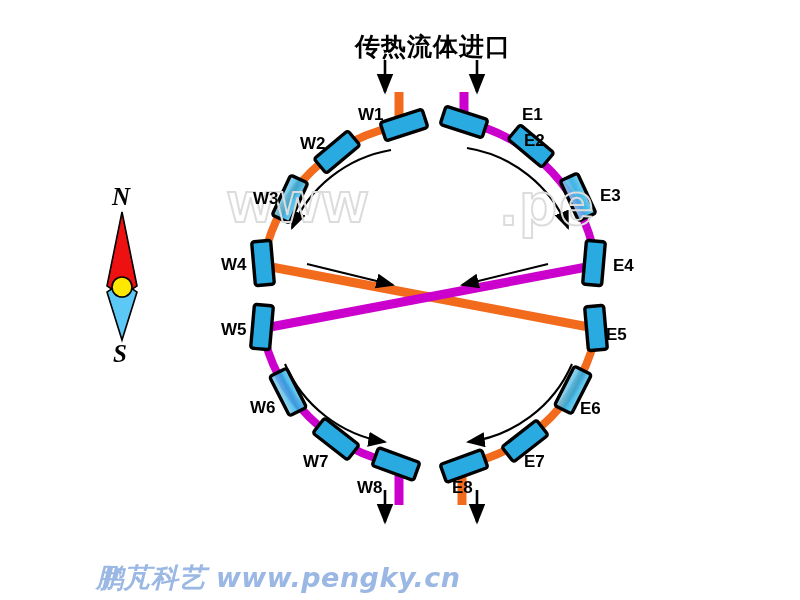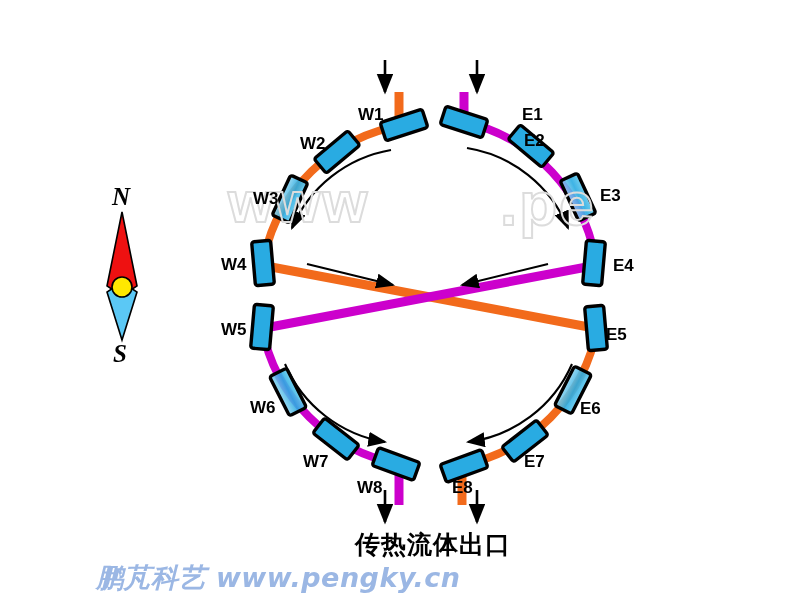--- a/index.html
+++ b/index.html
@@ -196,21 +196,21 @@
     <g>
       <path d="M 122,212 L 137,286 L 122,296 L 107,286 Z" fill="#EE1111" stroke="#000000" stroke-width="1.6"></path>
       <path d="M 122,340 L 107,292 L 122,282 L 137,292 Z" fill="#5BC8F5" stroke="#000000" stroke-width="1.6"></path>
       <circle cx="122" cy="287" r="10" fill="#FFE800" stroke="#000000" stroke-width="1.6"></circle>
     </g>
   </svg>
 
   <div class="wm" id="wm-www">www</div>
   <div class="wm" id="wm-pe">.pe</div>
 
-  <div class="cn-label" id="title-outlet">传热流体出口</div>
+  <div class="cn-label" id="title-inlet">传热流体进口</div>
 
   <div class="compass-letter" id="compass-n">N</div>
   <div class="compass-letter" id="compass-s">S</div>
 
   <div id="port-labels">
       <div class="port-label" style="left: 358px; top: 105px;">W1</div>
       <div class="port-label" style="left: 300px; top: 134px;">W2</div>
       <div class="port-label" style="left: 253px; top: 189px;">W3</div>
       <div class="port-label" style="left: 221px; top: 255px;">W4</div>
       <div class="port-label" style="left: 221px; top: 320px;">W5</div>

